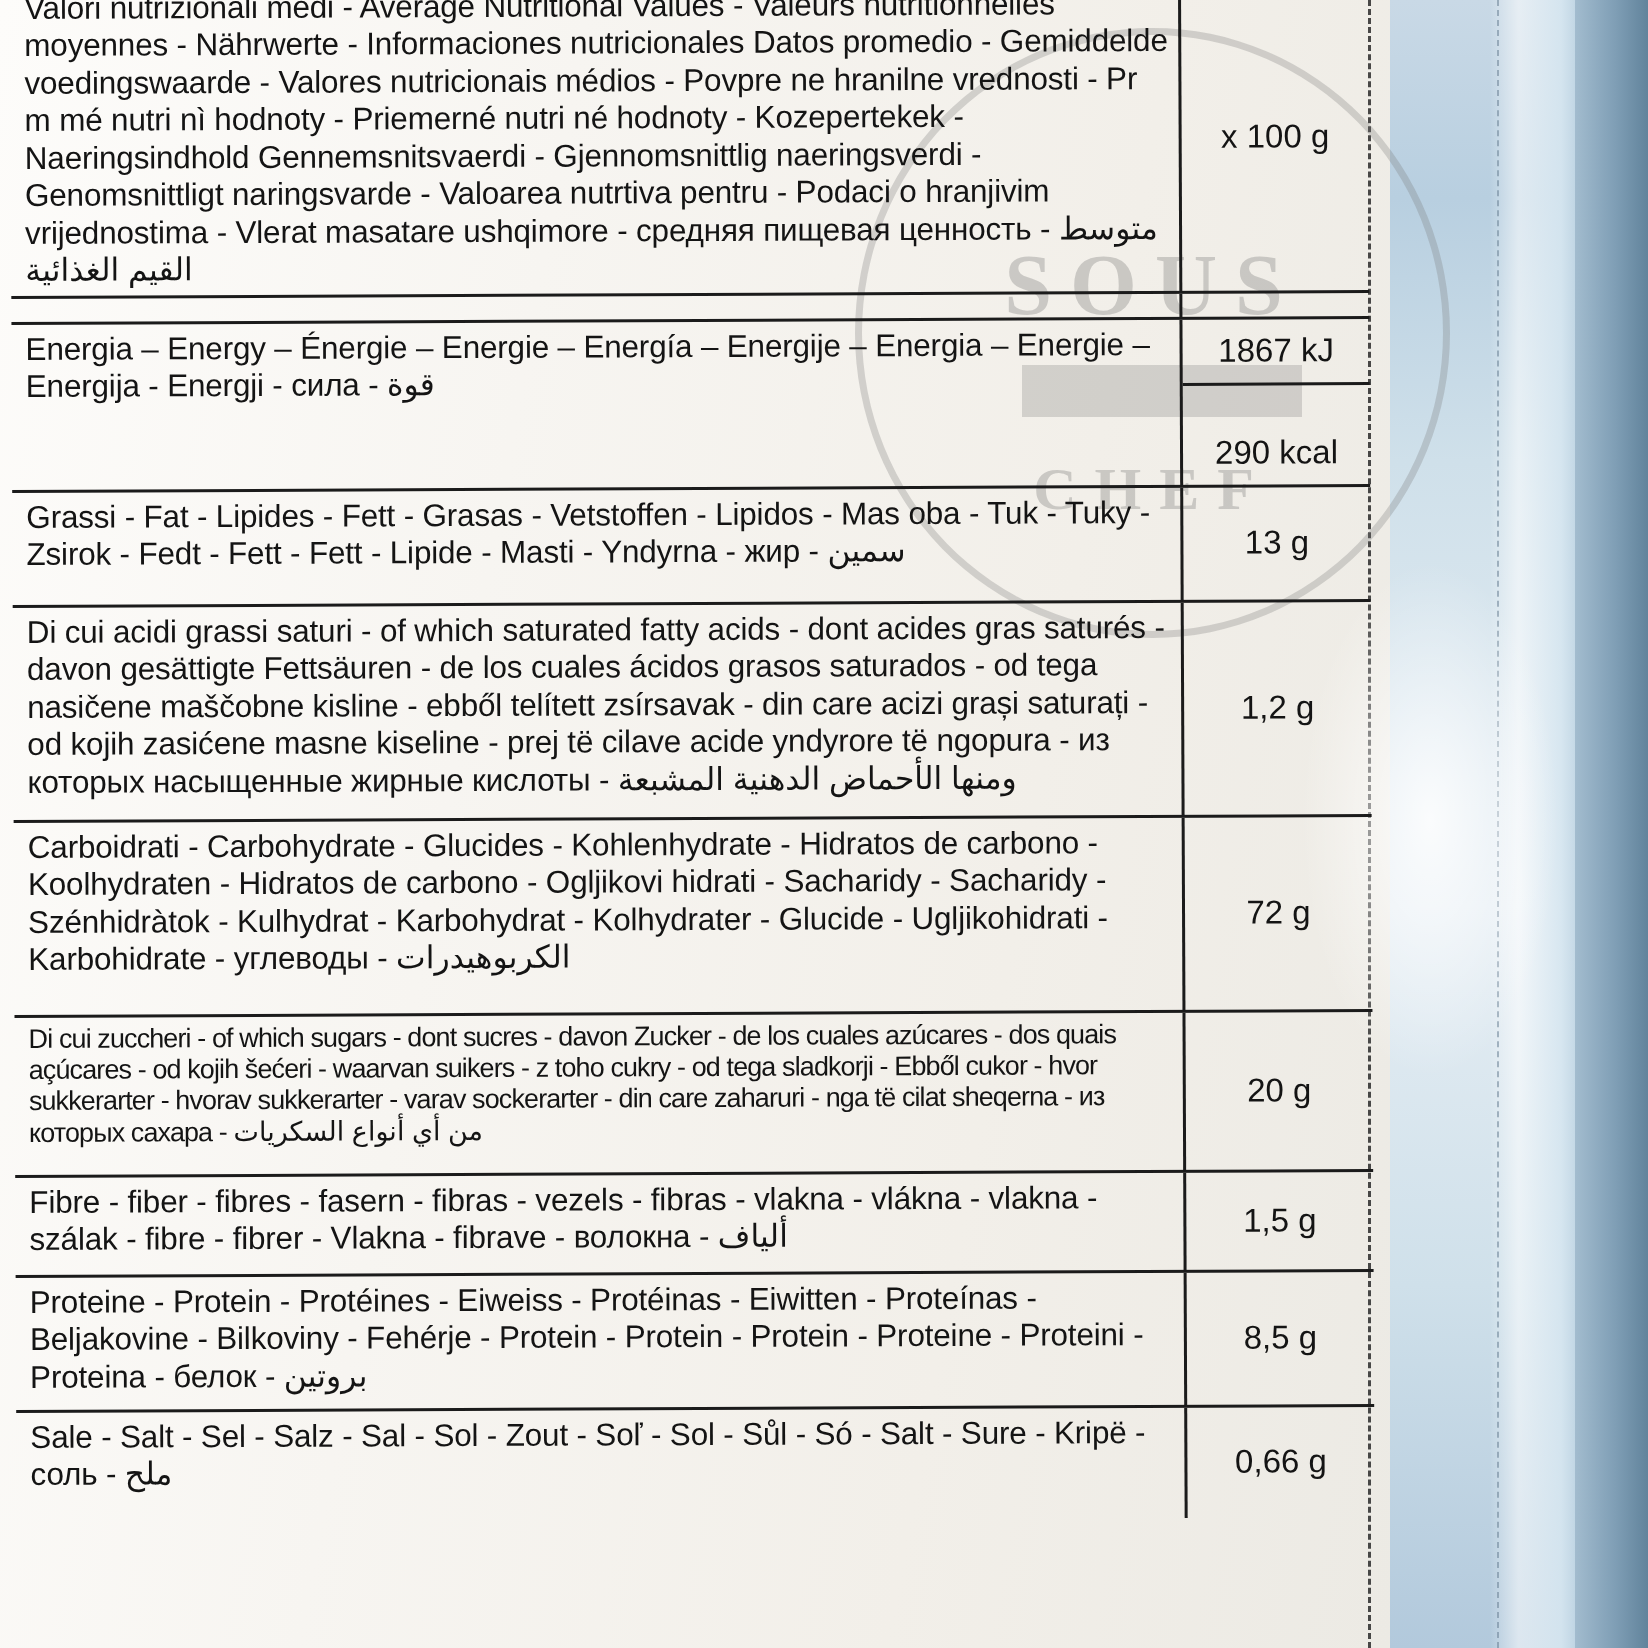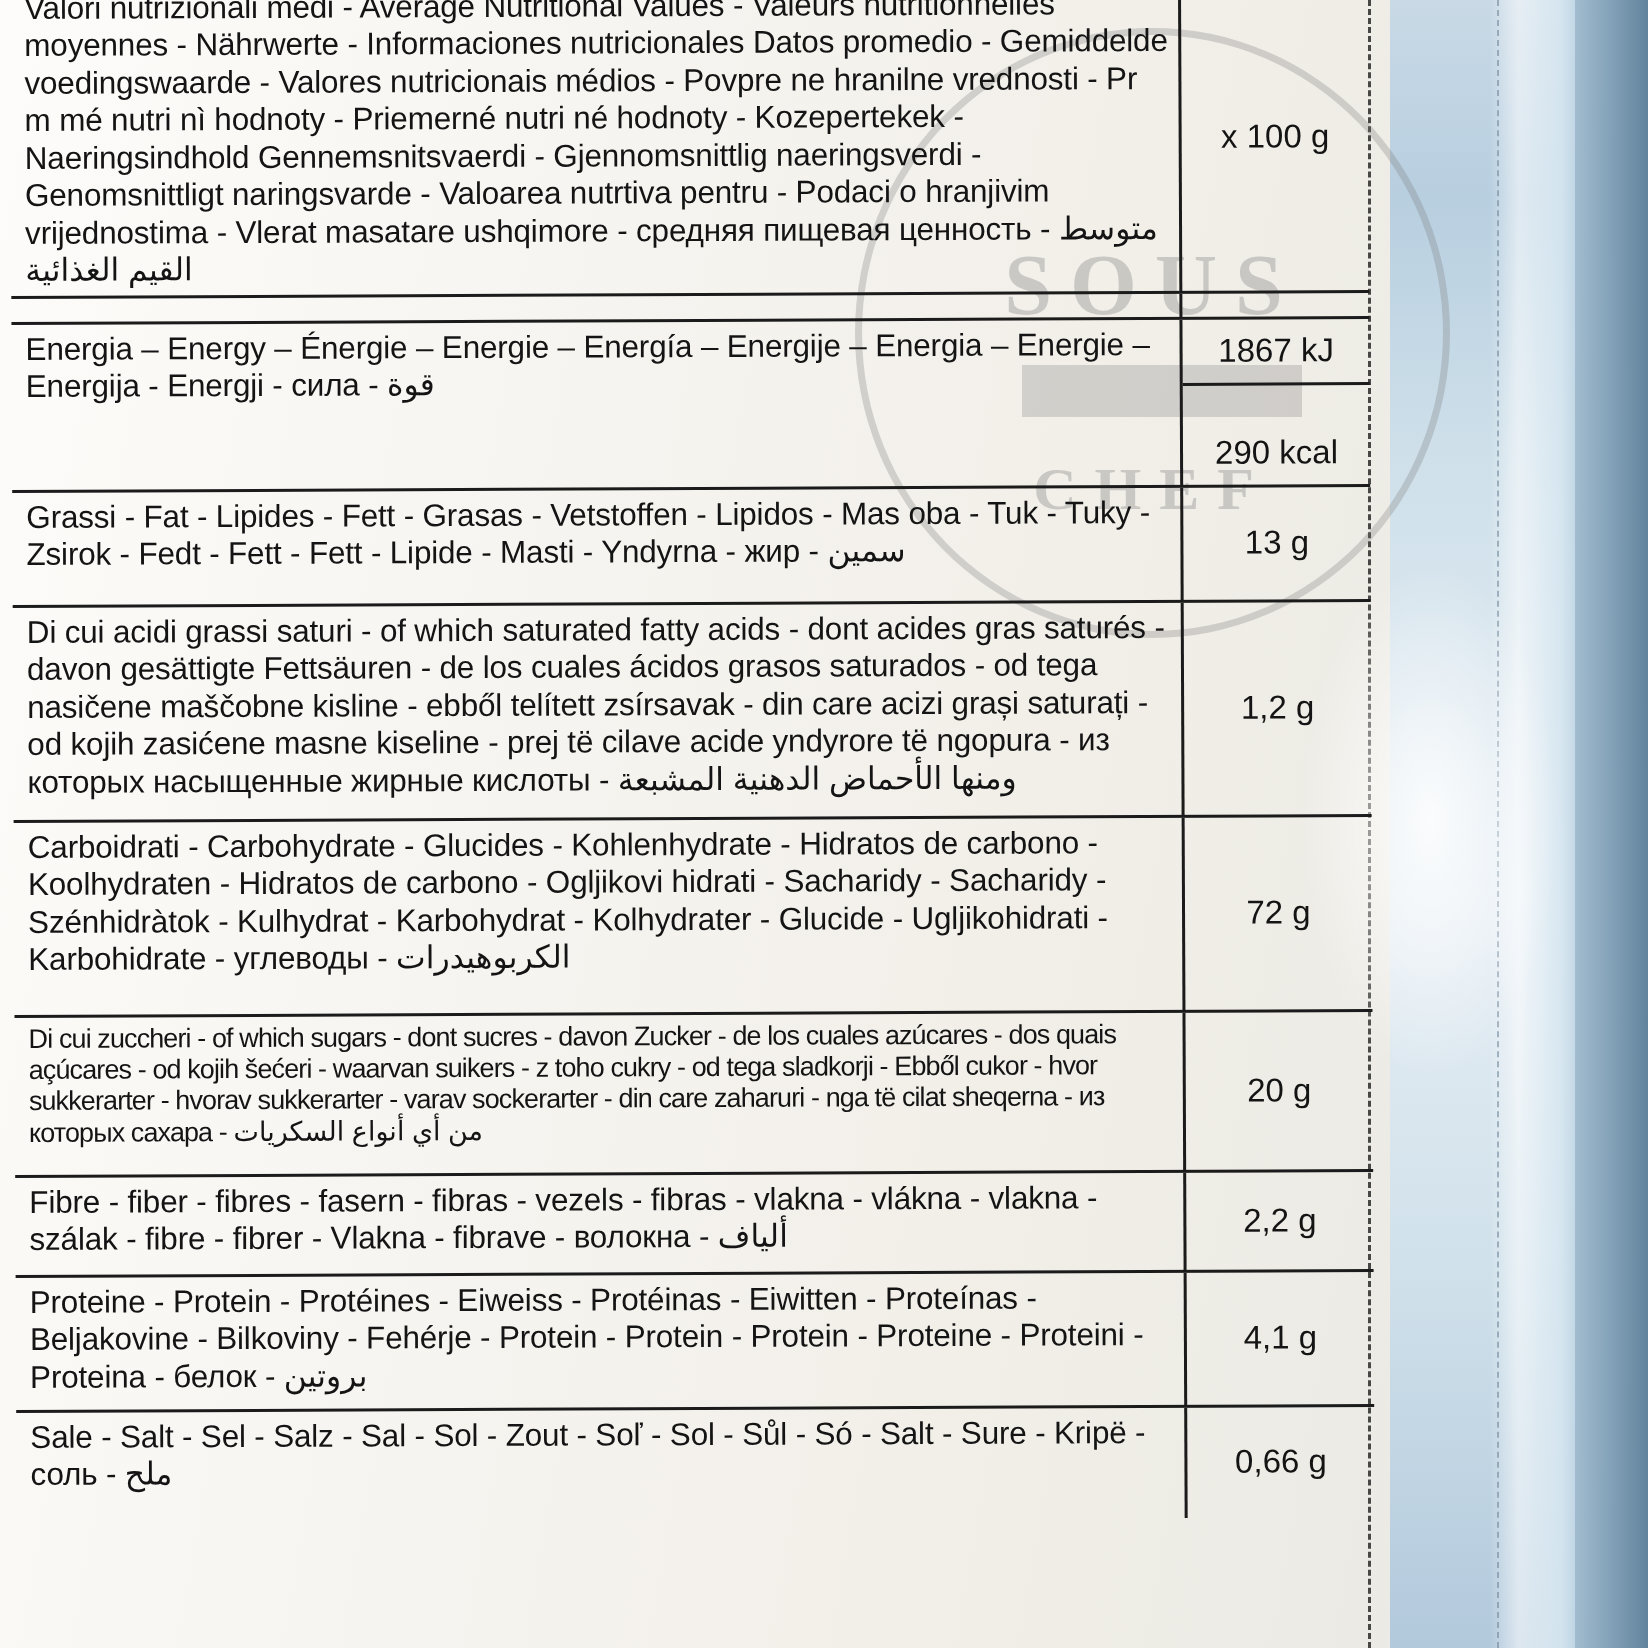--- a/index.html
+++ b/index.html
@@ -207,26 +207,26 @@
       <div class="cell-value">72 g</div>
     </div>
 
     <div class="row" style="min-height:160px;">
       <div class="cell-label tight">Di cui zuccheri - of which sugars - dont sucres - davon Zucker - de los cuales azúcares - dos quais açúcares - od kojih šećeri - waarvan suikers - z toho cukry - od tega sladkorji - Ebből cukor - hvor sukkerarter - hvorav sukkerarter - varav sockerarter - din care zaharuri - nga të cilat sheqerna - из которых сахара - من أي أنواع السكريات</div>
       <div class="cell-value">20 g</div>
     </div>
 
     <div class="row" style="min-height:100px;">
       <div class="cell-label">Fibre - fiber - fibres - fasern - fibras - vezels - fibras - vlakna - vláknа - vlakna - szálak - fibre - fibrer - Vlakna - fibrave - волокна - ألياف</div>
-      <div class="cell-value">2,2 g</div>
+      <div class="cell-value">1,5 g</div>
     </div>
 
     <div class="row" style="min-height:135px;">
       <div class="cell-label">Proteine - Protein - Protéines - Eiweiss - Protéinas - Eiwitten - Proteínas - Beljakovine - Bilkoviny - Fehérje - Protein - Protein - Protein - Proteine - Proteini - Proteina - белок - بروتين</div>
-      <div class="cell-value">4,1 g</div>
+      <div class="cell-value">8,5 g</div>
     </div>
 
     <div class="row no-border" style="min-height:110px;">
       <div class="cell-label">Sale - Salt - Sel - Salz - Sal - Sol - Zout - Soľ - Sol - Sůl - Só - Salt - Sure - Kripë - соль - ملح</div>
       <div class="cell-value">0,66 g</div>
     </div>
 
   </div>
 </div>
 

